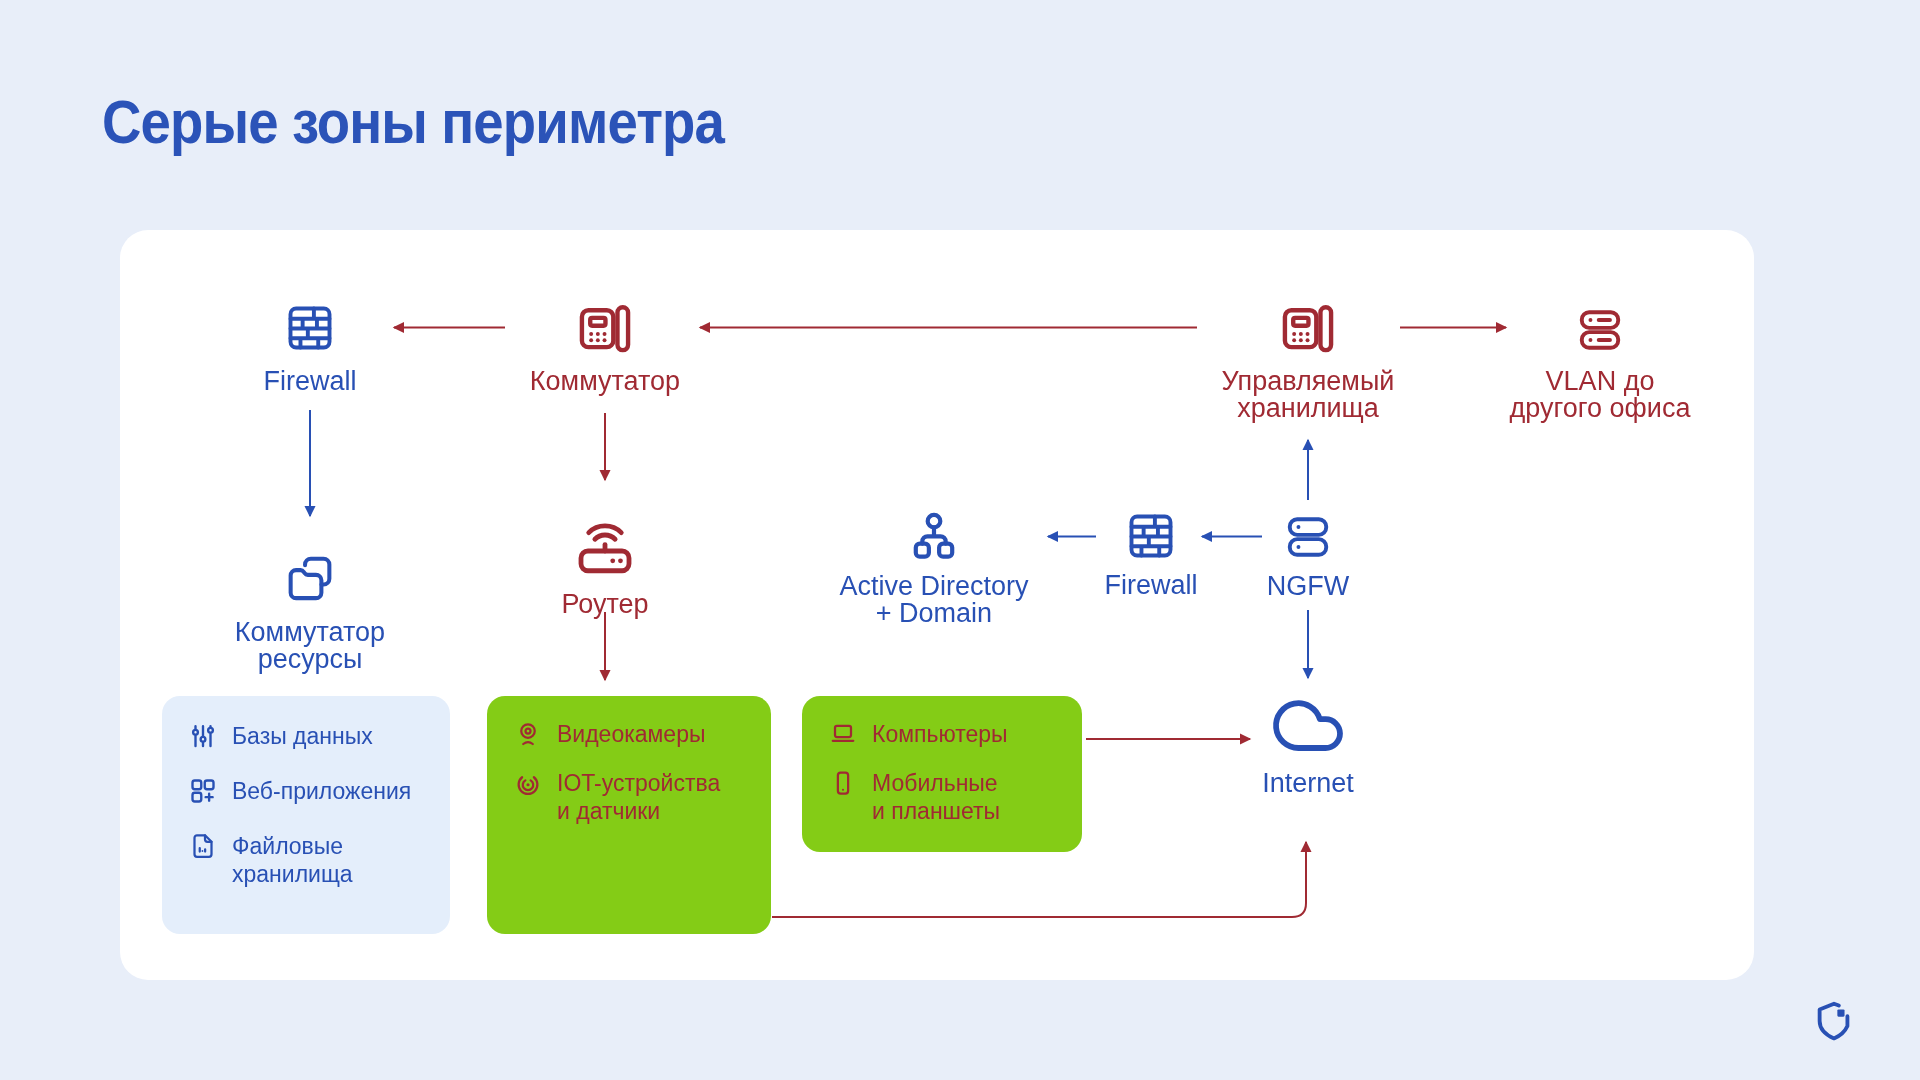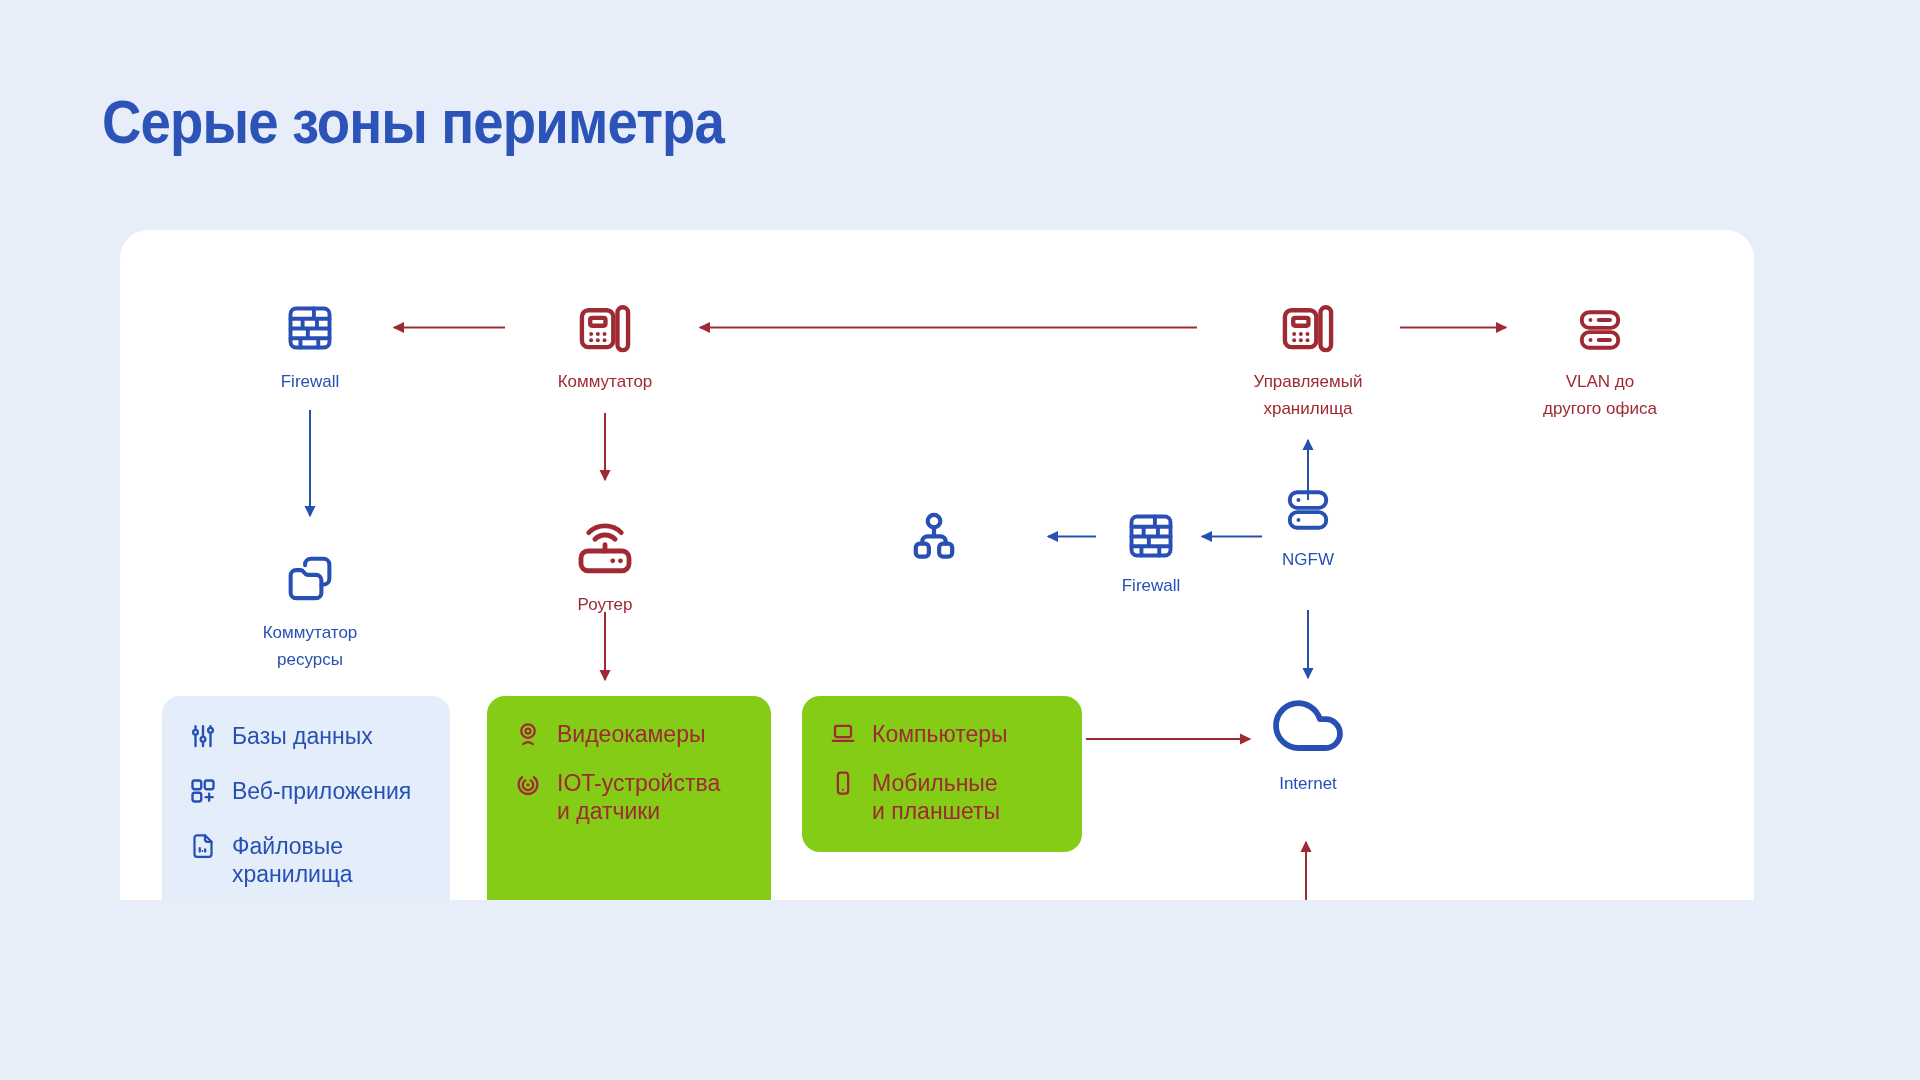--- a/index.html
+++ b/index.html
@@ -1,23 +1,23 @@
 <!DOCTYPE html>
 <html><head>
 <meta charset="utf-8">
 <style>
   html,body{margin:0;padding:0;background:#e8eef9;}
-  .stage{position:relative;width:1920px;height:900px;background:#e8eef9;overflow:hidden;
+  .stage{position:relative;width:1920px;height:1080px;background:#e8eef9;overflow:hidden;
          font-family:"Liberation Sans", sans-serif;}
   .title{position:absolute;left:102px;top:86px;font-size:62px;font-weight:700;color:#2b53b8;
          letter-spacing:-1px;transform:scaleX(.88);transform-origin:left top;white-space:nowrap;}
   .card{position:absolute;left:120px;top:230px;width:1634px;height:750px;background:#ffffff;border-radius:28px;}
   .wires{position:absolute;left:0;top:0;pointer-events:none;}
   .node{position:absolute;display:flex;flex-direction:column;align-items:center;text-align:center;}
-  .nlabel{font-size:17px;line-height:27px;white-space:pre-line;font-weight:500;}
+  .nlabel{font-size:27px;line-height:27px;white-space:pre-line;font-weight:500;}
   .blue{color:#2850b4;} .red{color:#a02a33;}
   .gbox{position:absolute;border-radius:18px;display:flex;flex-direction:column;box-sizing:border-box;}
   .gbox.bluebg{background:#e4eefb;}
   .gbox.pinkbg{background:#84cc16;}
   .gitem{display:flex;align-items:flex-start;gap:14px;}
   .gitem .glabel{font-size:23px;line-height:28px;white-space:pre-line;font-weight:500;}
   .gic{flex:0 0 30px;margin-top:-1px;}
   .logo{position:absolute;left:1811px;top:997px;}
 </style>
 </head>
@@ -130,31 +130,33 @@
   </div>
 
   <div class="node" style="left:834px;top:509px;width:200px;">
     <svg viewBox="0 0 24 24" width="56" height="56" fill="none" stroke="#2850b4" stroke-width="1.8" stroke-linecap="round" stroke-linejoin="round">
       <circle cx="12" cy="5.2" r="2.7"></circle>
       <path d="M12 7.9 V11.4"></path>
       <path d="M7 14.8 V13.9 A2.2 2.2 0 0 1 9.2 11.7 H14.8 A2.2 2.2 0 0 1 17 13.9 V14.8"></path>
       <rect x="4.2" y="14.8" width="5.6" height="5.6" rx="1.7"></rect>
       <rect x="14.2" y="14.8" width="5.6" height="5.6" rx="1.7"></rect>
     </svg>
+    <div class="nlabel blue" style="margin-top:8px;">Active Directory
++ Domain</div>
   </div>
 
   <div class="node" style="left:1051px;top:510px;width:200px;">
     <svg viewBox="0 0 24 24" width="52" height="52" fill="none" stroke="#2850b4" stroke-width="1.8" stroke-linecap="round" stroke-linejoin="round">
       <rect x="3" y="3" width="18" height="18" rx="2.6"></rect>
       <path d="M3 7.7 H21 M3 12.2 H21 M3 16.7 H21 M13.8 3 V7.7 M8.6 7.7 V12.2 M15.2 7.7 V12.2 M11 12.2 V16.7 M7.6 16.7 V21 M15.8 16.7 V21"></path>
     </svg>
     <div class="nlabel blue" style="margin-top:10px;">Firewall</div>
   </div>
 
-  <div class="node" style="left:1208px;top:484px;width:200px;">
+  <div class="node" style="left:1208px;top:511px;width:200px;">
     <svg viewBox="0 0 24 24" width="52" height="52" fill="none" stroke="#2850b4" stroke-width="1.8" stroke-linecap="round" stroke-linejoin="round">
       <rect x="3.6" y="3.8" width="16.8" height="7.2" rx="3.4"></rect>
       <rect x="3.6" y="13" width="16.8" height="7.2" rx="3.4"></rect>
       <circle cx="7.6" cy="7.4" r="0.9" fill="#2850b4" stroke="none"></circle>
       <circle cx="7.6" cy="16.6" r="0.9" fill="#2850b4" stroke="none"></circle>
     </svg>
     <div class="nlabel blue" style="margin-top:10px;">NGFW</div>
   </div>
 
   <div class="node" style="left:1208px;top:692px;width:200px;">

